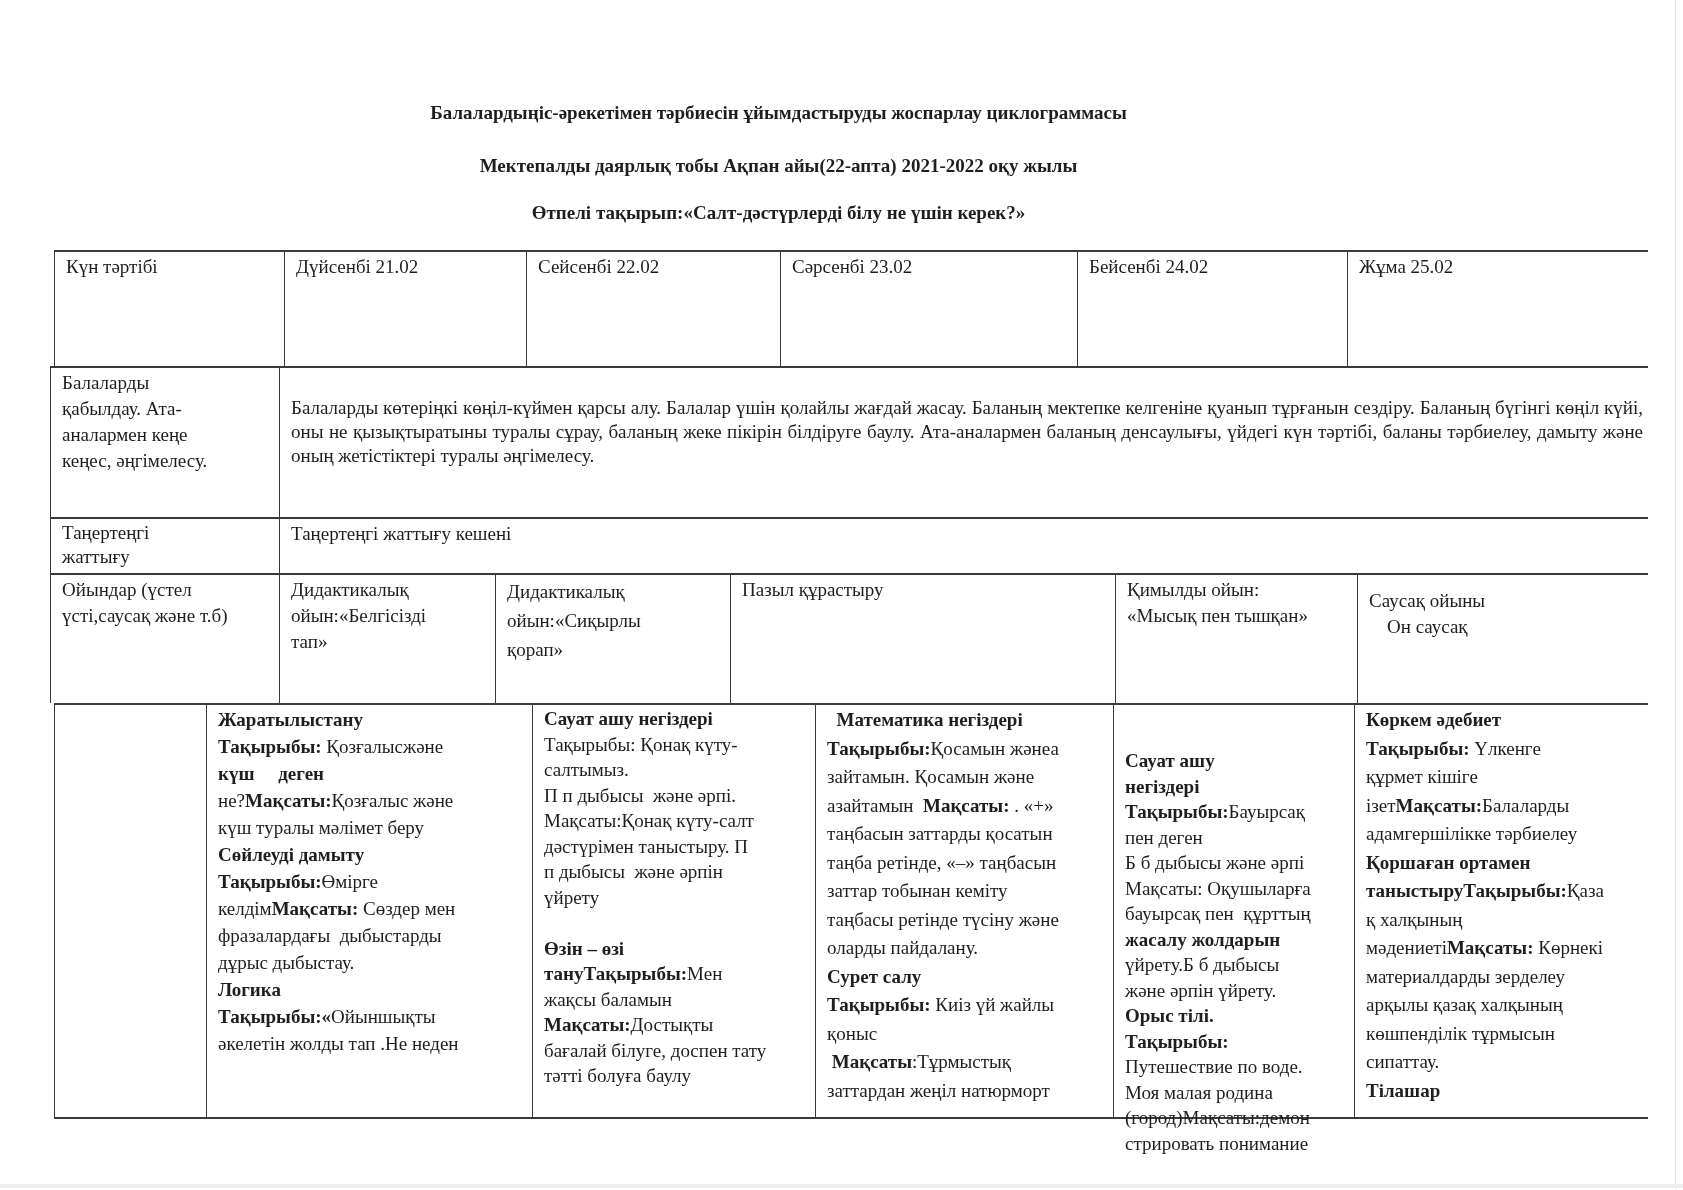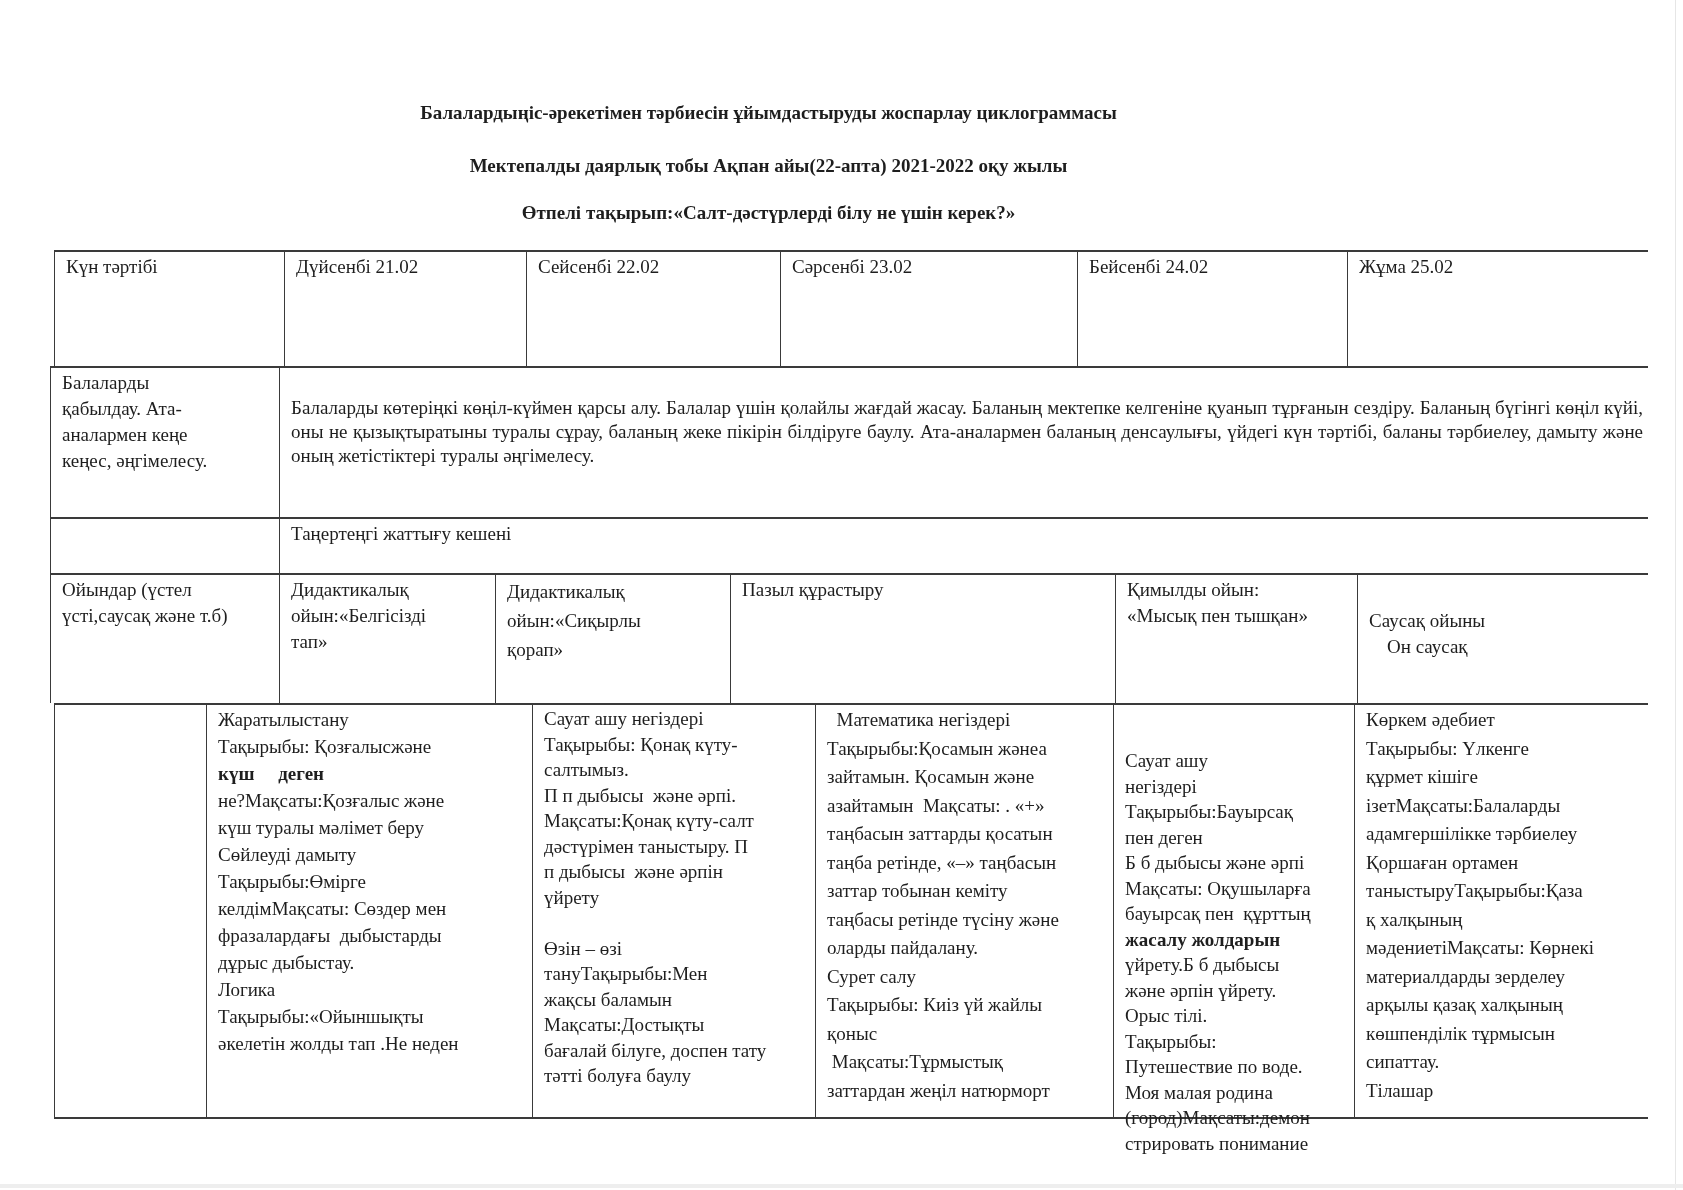--- a/index.html
+++ b/index.html
@@ -3,30 +3,30 @@
 <meta charset="utf-8">
 <style>
   html, body { margin: 0; padding: 0; }
   body {
     width: 1683px; height: 1190px; background: #ffffff; position: relative; overflow: hidden;
     font-family: "Liberation Serif", "DejaVu Serif", serif; color: #1e1e1e;
   }
   .page-edge-right { position: absolute; left: 1675px; top: 0; width: 1px; height: 1190px; background: #e6e6e6; }
   .page-edge-bottom { position: absolute; left: 0; top: 1184px; width: 1683px; height: 4px; background: #eeeeee; }
   .titles { position: absolute; left: 0; top: 100px; width: 1683px; text-align: center; font-weight: bold; font-size: 19px; }
-  .titles div { position: absolute; left: 2px; width: 1533px; text-align: center; }
+  .titles div { position: absolute; left: 12px; width: 1533px; text-align: center; }
   .t1 { top: 2px; }
   .t2 { top: 55px; }
   .t3 { top: 102px; }
 
   .grid { position: absolute; font-size: 19px; line-height: 26px; }
   .cell { position: absolute; box-sizing: border-box; padding: 4px 10px; }
   .hline { position: absolute; height: 2px; background: #3a3a3a; }
   .vline { position: absolute; width: 1px; background: #3a3a3a; }
-  .b { font-weight: normal; }
+  .b { font-weight: bold; }
   .indent { padding-left: 18px; }
   .lesson { line-height: 27px; font-size: 19px; }
   .lesson p { margin: 0; }
 </style>
 </head>
 <body>
 
 <div class="page-edge-right"></div>
 <div class="page-edge-bottom"></div>
 
@@ -60,20 +60,24 @@
     <div>Балаларды</div>
     <div>қабылдау. Ата-</div>
     <div>аналармен  кеңе</div>
     <div>кеңес, әңгімелесу.</div>
   </div>
   <div class="cell" style="left:281px;top:392px;width:1366px;line-height:24px;text-align:justify;padding-right:4px;">Балаларды көтеріңкі көңіл-күймен қарсы алу. Балалар үшін қолайлы жағдай жасау. Баланың мектепке келгеніне қуанып тұрғанын сездіру. Баланың бүгінгі көңіл күйі, оны не қызықтыратыны туралы сұрау, баланың жеке пікірін білдіруге баулу. Ата-аналармен баланың денсаулығы, үйдегі күн тәртібі, баланы тәрбиелеу, дамыту және оның жетістіктері туралы әңгімелесу.</div>
 
   <div class="hline" style="left:50px;top:517px;width:1598px;"></div>
   <div class="vline" style="left:50px;top:517px;height:57px;"></div>
   <div class="vline" style="left:279px;top:517px;height:57px;"></div>
+  <div class="cell" style="left:52px;top:517px;width:227px;line-height:24px;">
+    <div>Таңертеңгі</div>
+    <div>жаттығу</div>
+  </div>
   <div class="cell" style="left:281px;top:517px;width:1366px;">Таңертеңгі жаттығу кешені</div>
 
   <div class="hline" style="left:50px;top:573px;width:1598px;"></div>
   <div class="vline" style="left:50px;top:573px;height:130px;"></div>
   <div class="vline" style="left:279px;top:573px;height:130px;"></div>
   <div class="vline" style="left:495px;top:573px;height:130px;"></div>
   <div class="vline" style="left:730px;top:573px;height:130px;"></div>
   <div class="vline" style="left:1115px;top:573px;height:130px;"></div>
   <div class="vline" style="left:1357px;top:573px;height:130px;"></div>
 
@@ -89,21 +93,21 @@
   <div class="cell" style="left:497px;top:573px;width:233px;line-height:29px;">
     <div>Дидактикалық</div>
     <div>ойын:«Сиқырлы</div>
     <div>қорап»</div>
   </div>
   <div class="cell" style="left:732px;top:573px;width:383px;">Пазыл құрастыру</div>
   <div class="cell" style="left:1117px;top:573px;width:240px;">
     <div>Қимылды ойын:</div>
     <div>«Мысық пен тышқан»</div>
   </div>
-  <div class="cell" style="left:1359px;top:604px;width:288px;">
+  <div class="cell" style="left:1359px;top:584px;width:288px;">
     <div>Саусақ ойыны</div>
     <div class="indent">Он саусақ</div>
   </div>
 
   <div class="hline" style="left:54px;top:703px;width:1594px;"></div>
   <div class="hline" style="left:54px;top:1117px;width:1594px;"></div>
   <div class="vline" style="left:54px;top:703px;height:416px;"></div>
   <div class="vline" style="left:206px;top:703px;height:416px;"></div>
   <div class="vline" style="left:532px;top:703px;height:416px;"></div>
   <div class="vline" style="left:815px;top:703px;height:416px;"></div>

